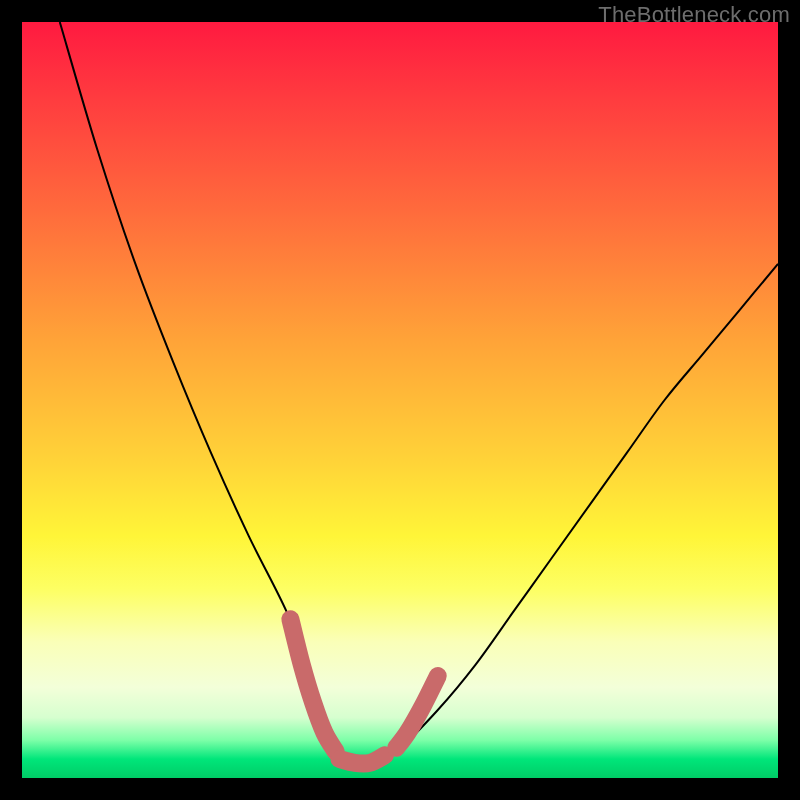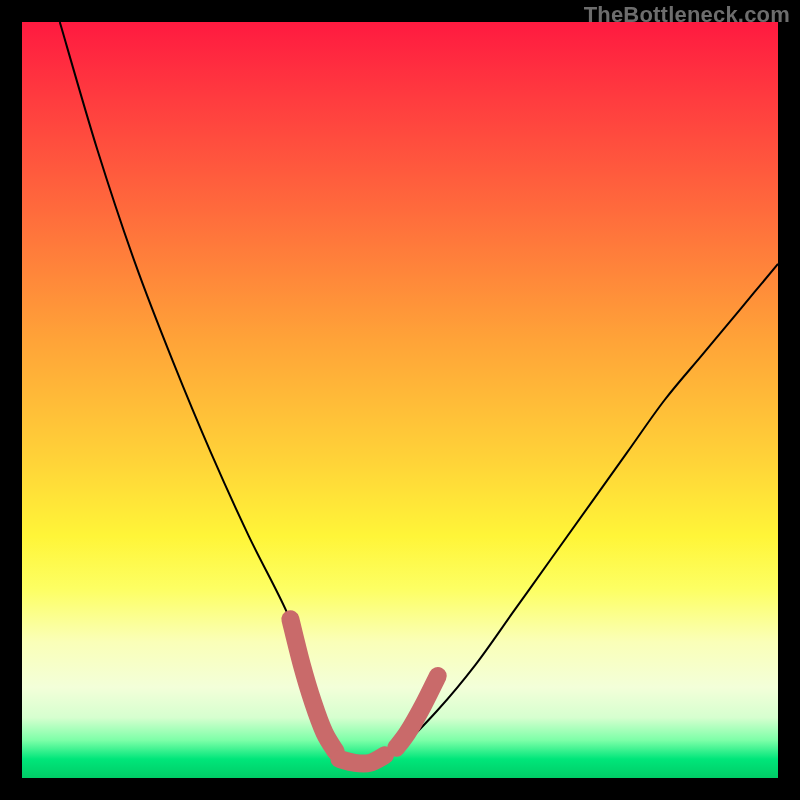--- a/index.html
+++ b/index.html
@@ -33,21 +33,21 @@
       #00e67a 97.5%,
       #00cc66 100%
     );
   }
   .watermark {
     position: absolute;
     top: 2px;
     right: 10px;
     color: #6d6d6d;
     font-size: 22px;
-    font-weight: 700;
+    font-weight: 400;
     letter-spacing: 0.2px;
     user-select: none;
   }
   svg.curve {
     position: absolute;
     left: 0;
     top: 0;
     width: 756px;
     height: 756px;
     overflow: visible;

